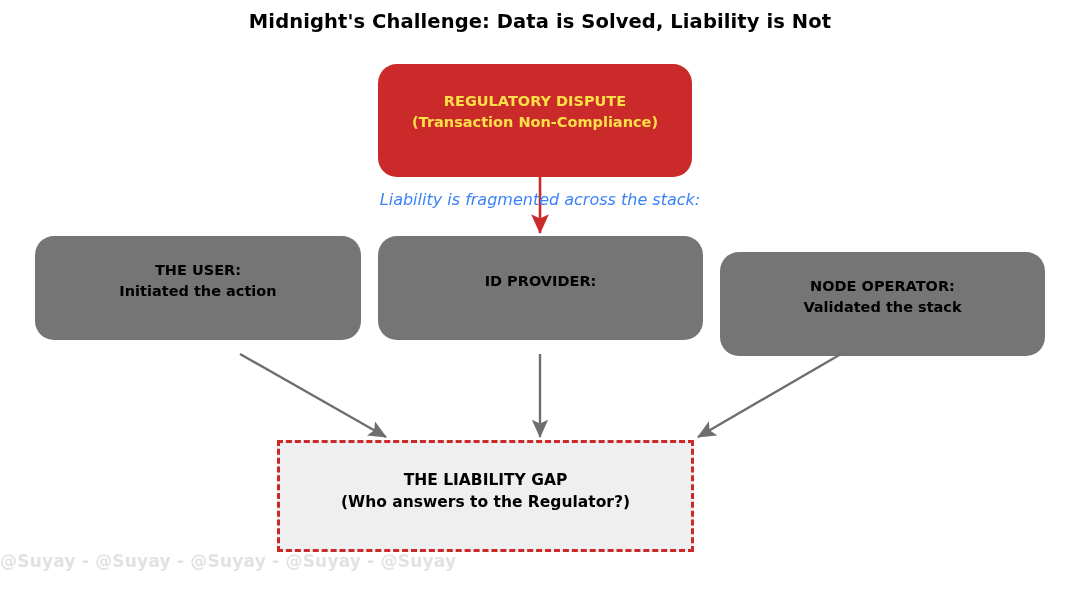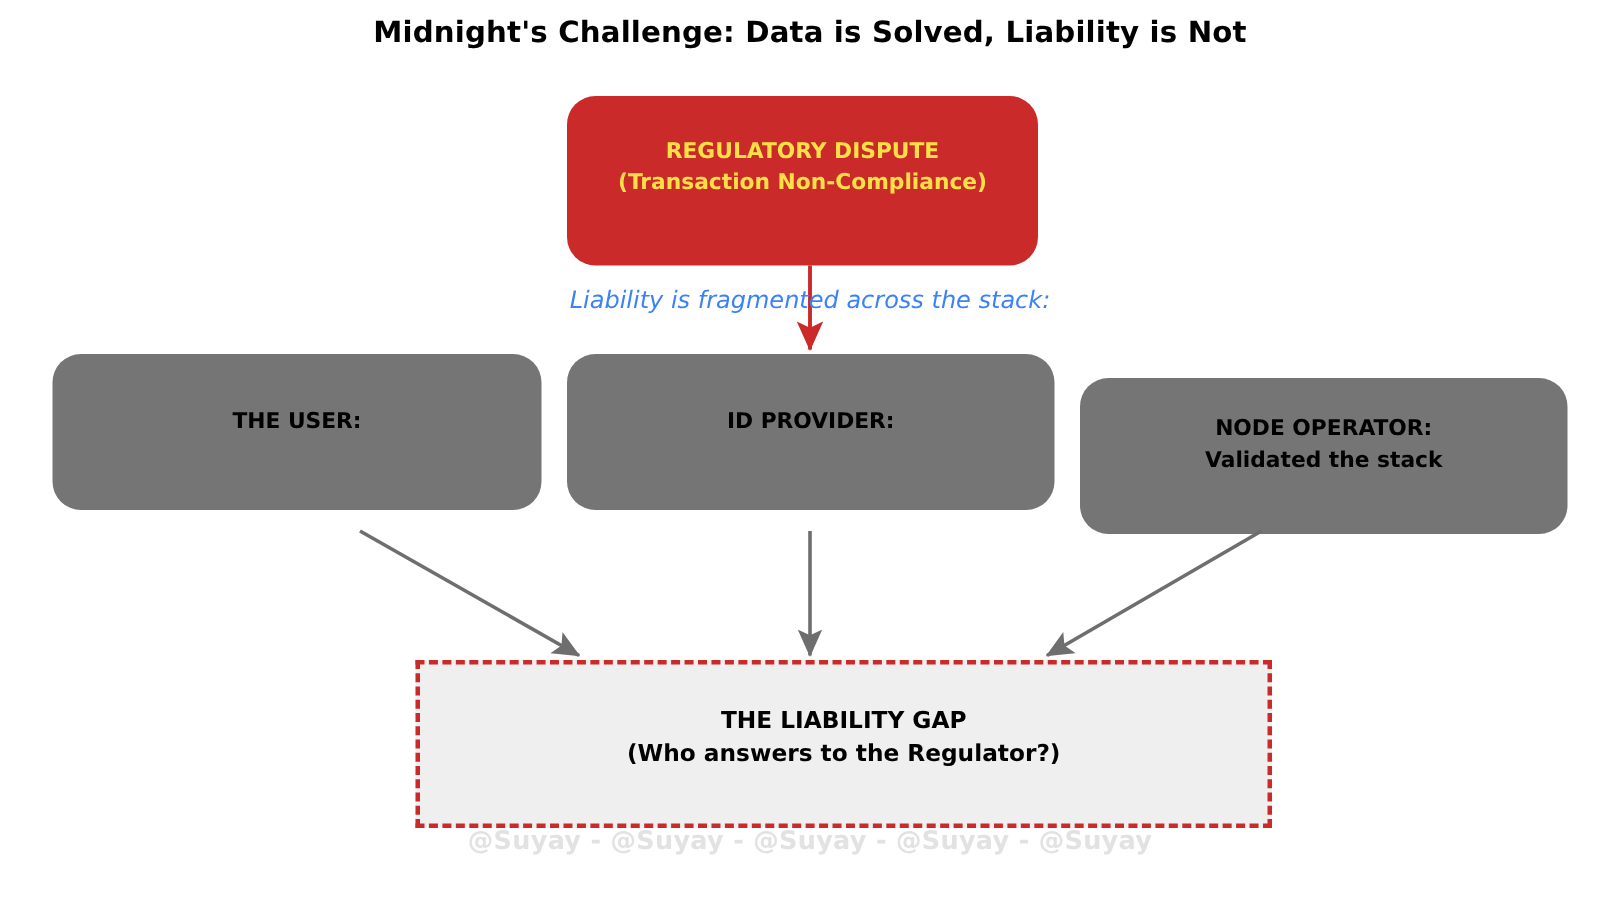--- a/index.html
+++ b/index.html
@@ -74,21 +74,21 @@
     padding-bottom: 14px;
   }
   .node-gray.g1 { left: 35px;  width: 326px; }
   .node-gray.g2 { left: 378px; width: 325px; }
   .node-gray.g3 { left: 720px; width: 325px; margin-top: 16px; }
 
   
   .node-dashed {
     left: 277px;
     top: 440px;
-    width: 571px;
+    width: 417px;
     height: 112px;
     background: #efefef;
     border: 3px dashed #cb2a2a;
     border-radius: 0;
     color: #000000;
     font-size: 15.5px;
     font-weight: bold;
     padding-bottom: 10px;
   }
   
@@ -103,21 +103,21 @@
     color: #3b82f6;
     white-space: nowrap;
     z-index: 5;
   }
   
   .watermark {
     position: absolute;
     left: 0;
     top: 551px;
     width: 1080px;
-    text-align: center;
+    text-align: left;
     font-size: 17px;
     font-weight: bold;
     color: #e2e2e2;
     white-space: nowrap;
     letter-spacing: 0.2px;
     z-index: 6;
   }
   
   #arrows {
     position: absolute;
@@ -156,20 +156,21 @@
 
   <div class="node node-red">
     <span class="l1">REGULATORY DISPUTE</span>
     <span class="l2">(Transaction Non-Compliance)</span>
   </div>
 
   <div class="caption">Liability is fragmented across the stack:</div>
 
   <div class="node node-gray g1">
     <span class="l1">THE USER:</span>
+    <span class="l2">Initiated the action</span>
   </div>
 
   <div class="node node-gray g2">
     <span class="l1">ID PROVIDER:</span>
   </div>
 
   <div class="node node-gray g3">
     <span class="l1">NODE OPERATOR:</span>
     <span class="l2">Validated the stack</span>
   </div>

